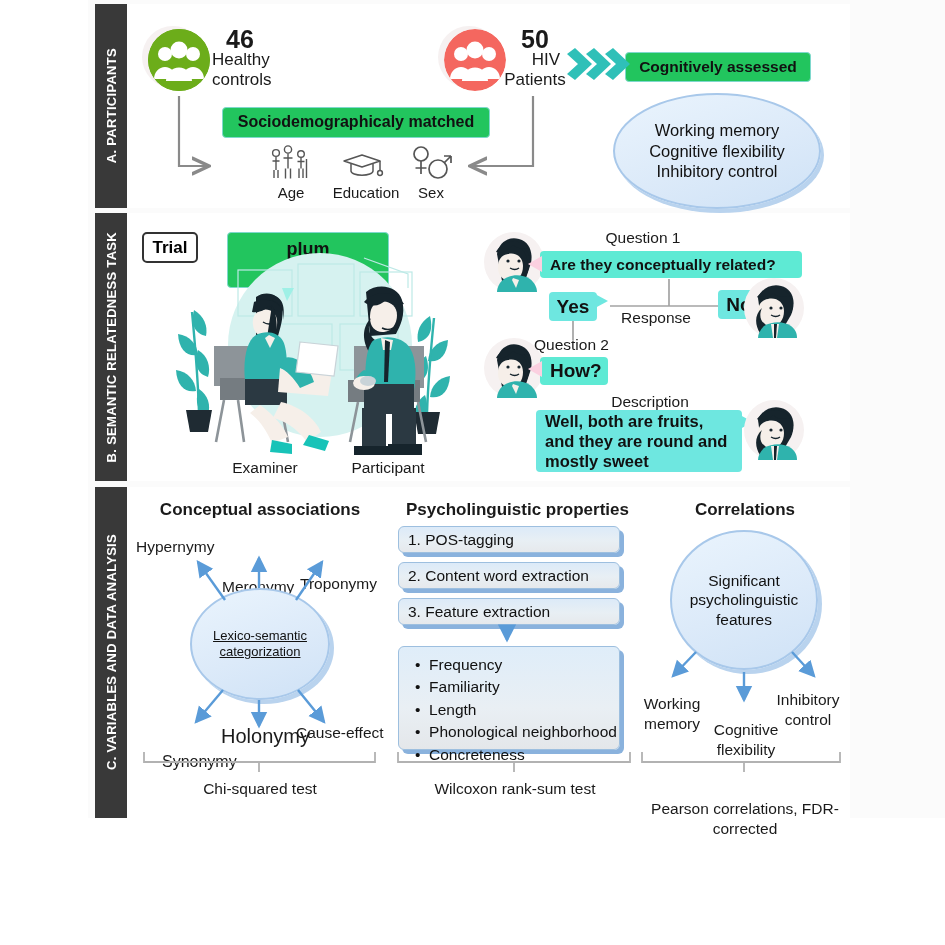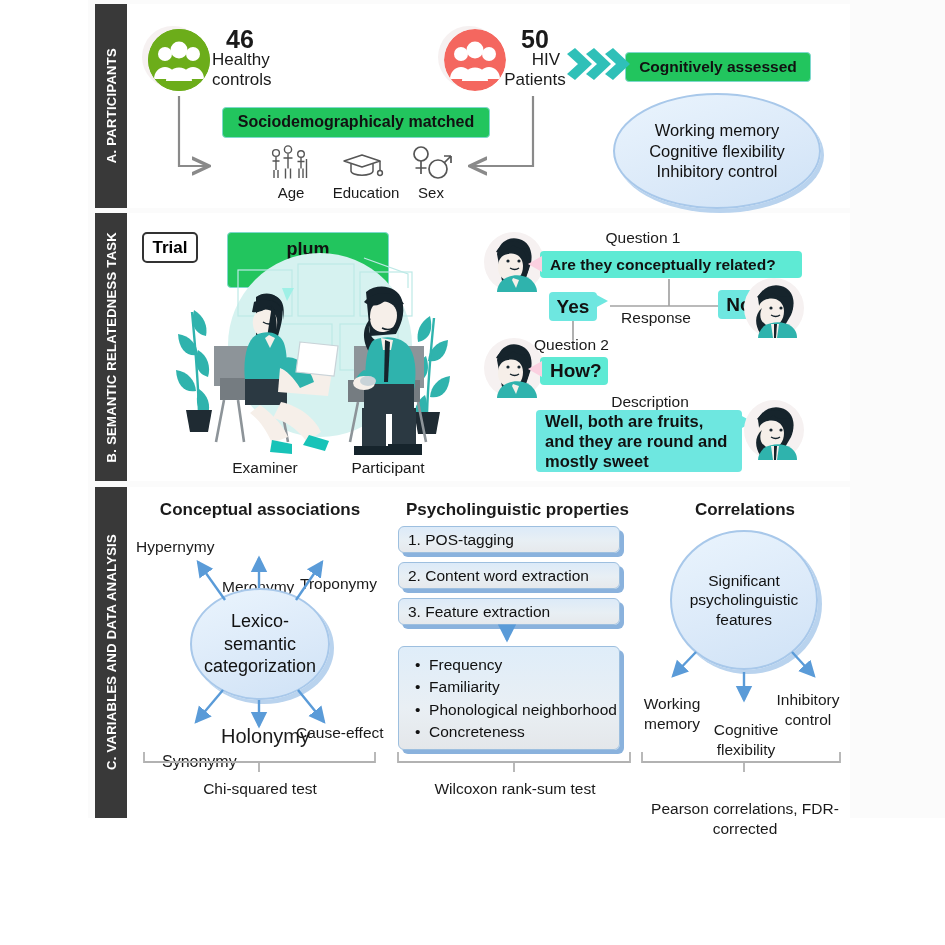--- a/index.html
+++ b/index.html
@@ -463,37 +463,38 @@
   <div class="panel" style="left:95px; top:487px; width:755px; height:331px;"></div>
   <div class="tab" style="left:95px; top:487px; width:32px; height:331px;">
     <span>C. VARIABLES AND DATA ANALYSIS</span>
   </div>
 
   <div class="plain-label ctr" style="left:140px; top:500px; width:240px; font-size:17px; font-weight:bold;">Conceptual associations</div>
   <div class="plain-label" style="left:136px; top:538px; font-size:15.5px;">Hypernymy</div>
   <div class="plain-label" style="left:222px; top:538px; font-size:15.5px;margin-top:40px;">Meronymy</div>
   <div class="plain-label" style="left:300px; top:538px; font-size:15.5px;margin-top:37px;">Troponymy</div>
 
-  <div class="ellipse" style="left:190px; top:588px; width:140px; height:112px; font-size:18px; box-shadow:4px 4px 0 0 #b9d3ee;">
+  <div class="ellipse" style="left:190px; top:588px; width:140px; height:112px; font-size:13px; box-shadow:4px 4px 0 0 #b9d3ee;text-decoration:underline;">
     <div style="padding:0 8px;">Lexico-semantic categorization</div>
   </div>
 
   <div class="plain-label" style="left:142px; top:752px; font-size:16px;margin-left:20px;">Synonymy</div>
   <div class="plain-label" style="left:221px; top:724px; font-size:20px;">Holonymy</div>
   <div class="plain-label" style="left:296px; top:724px; font-size:15.5px;">Cause-effect</div>
   <div class="plain-label ctr" style="left:140px; top:780px; width:240px; font-size:15.5px;">Chi-squared test</div>
 
   <div class="plain-label ctr" style="left:395px; top:500px; width:245px; font-size:17px; font-weight:bold;">Psycholinguistic properties</div>
   <div class="step-box" style="left:398px; top:526px; width:222px; height:27px; font-size:15.5px;">1. POS-tagging</div>
   <div class="step-box" style="left:398px; top:562px; width:222px; height:27px; font-size:15.5px;">2. Content word extraction</div>
   <div class="step-box" style="left:398px; top:598px; width:222px; height:27px; font-size:15.5px;">3. Feature extraction</div>
 
   <div class="feat-box" style="left:398px; top:646px; width:222px; height:104px; font-size:15.5px;">
     <div>•&nbsp; <span>Frequency</span></div>
     <div>•&nbsp; <span>Familiarity</span></div>
+    <div>•&nbsp; <span>Length</span></div>
     <div>•&nbsp; <span>Phonological neighborhood</span></div>
     <div>•&nbsp; <span>Concreteness</span></div>
   </div>
   <div class="plain-label ctr" style="left:390px; top:780px; width:250px; font-size:15.5px;">Wilcoxon rank-sum test</div>
 
   <div class="plain-label ctr" style="left:645px; top:500px; width:200px; font-size:17px; font-weight:bold;">Correlations</div>
   <div class="ellipse" style="left:670px; top:530px; width:148px; height:140px; font-size:15.5px; box-shadow:4px 4px 0 0 #b9d3ee;">
     <div style="padding:0 10px;">Significant psycholinguistic features</div>
   </div>
   <div class="plain-label ctr" style="left:630px; top:675px; width:84px; font-size:15.5px; line-height:1.25;">

